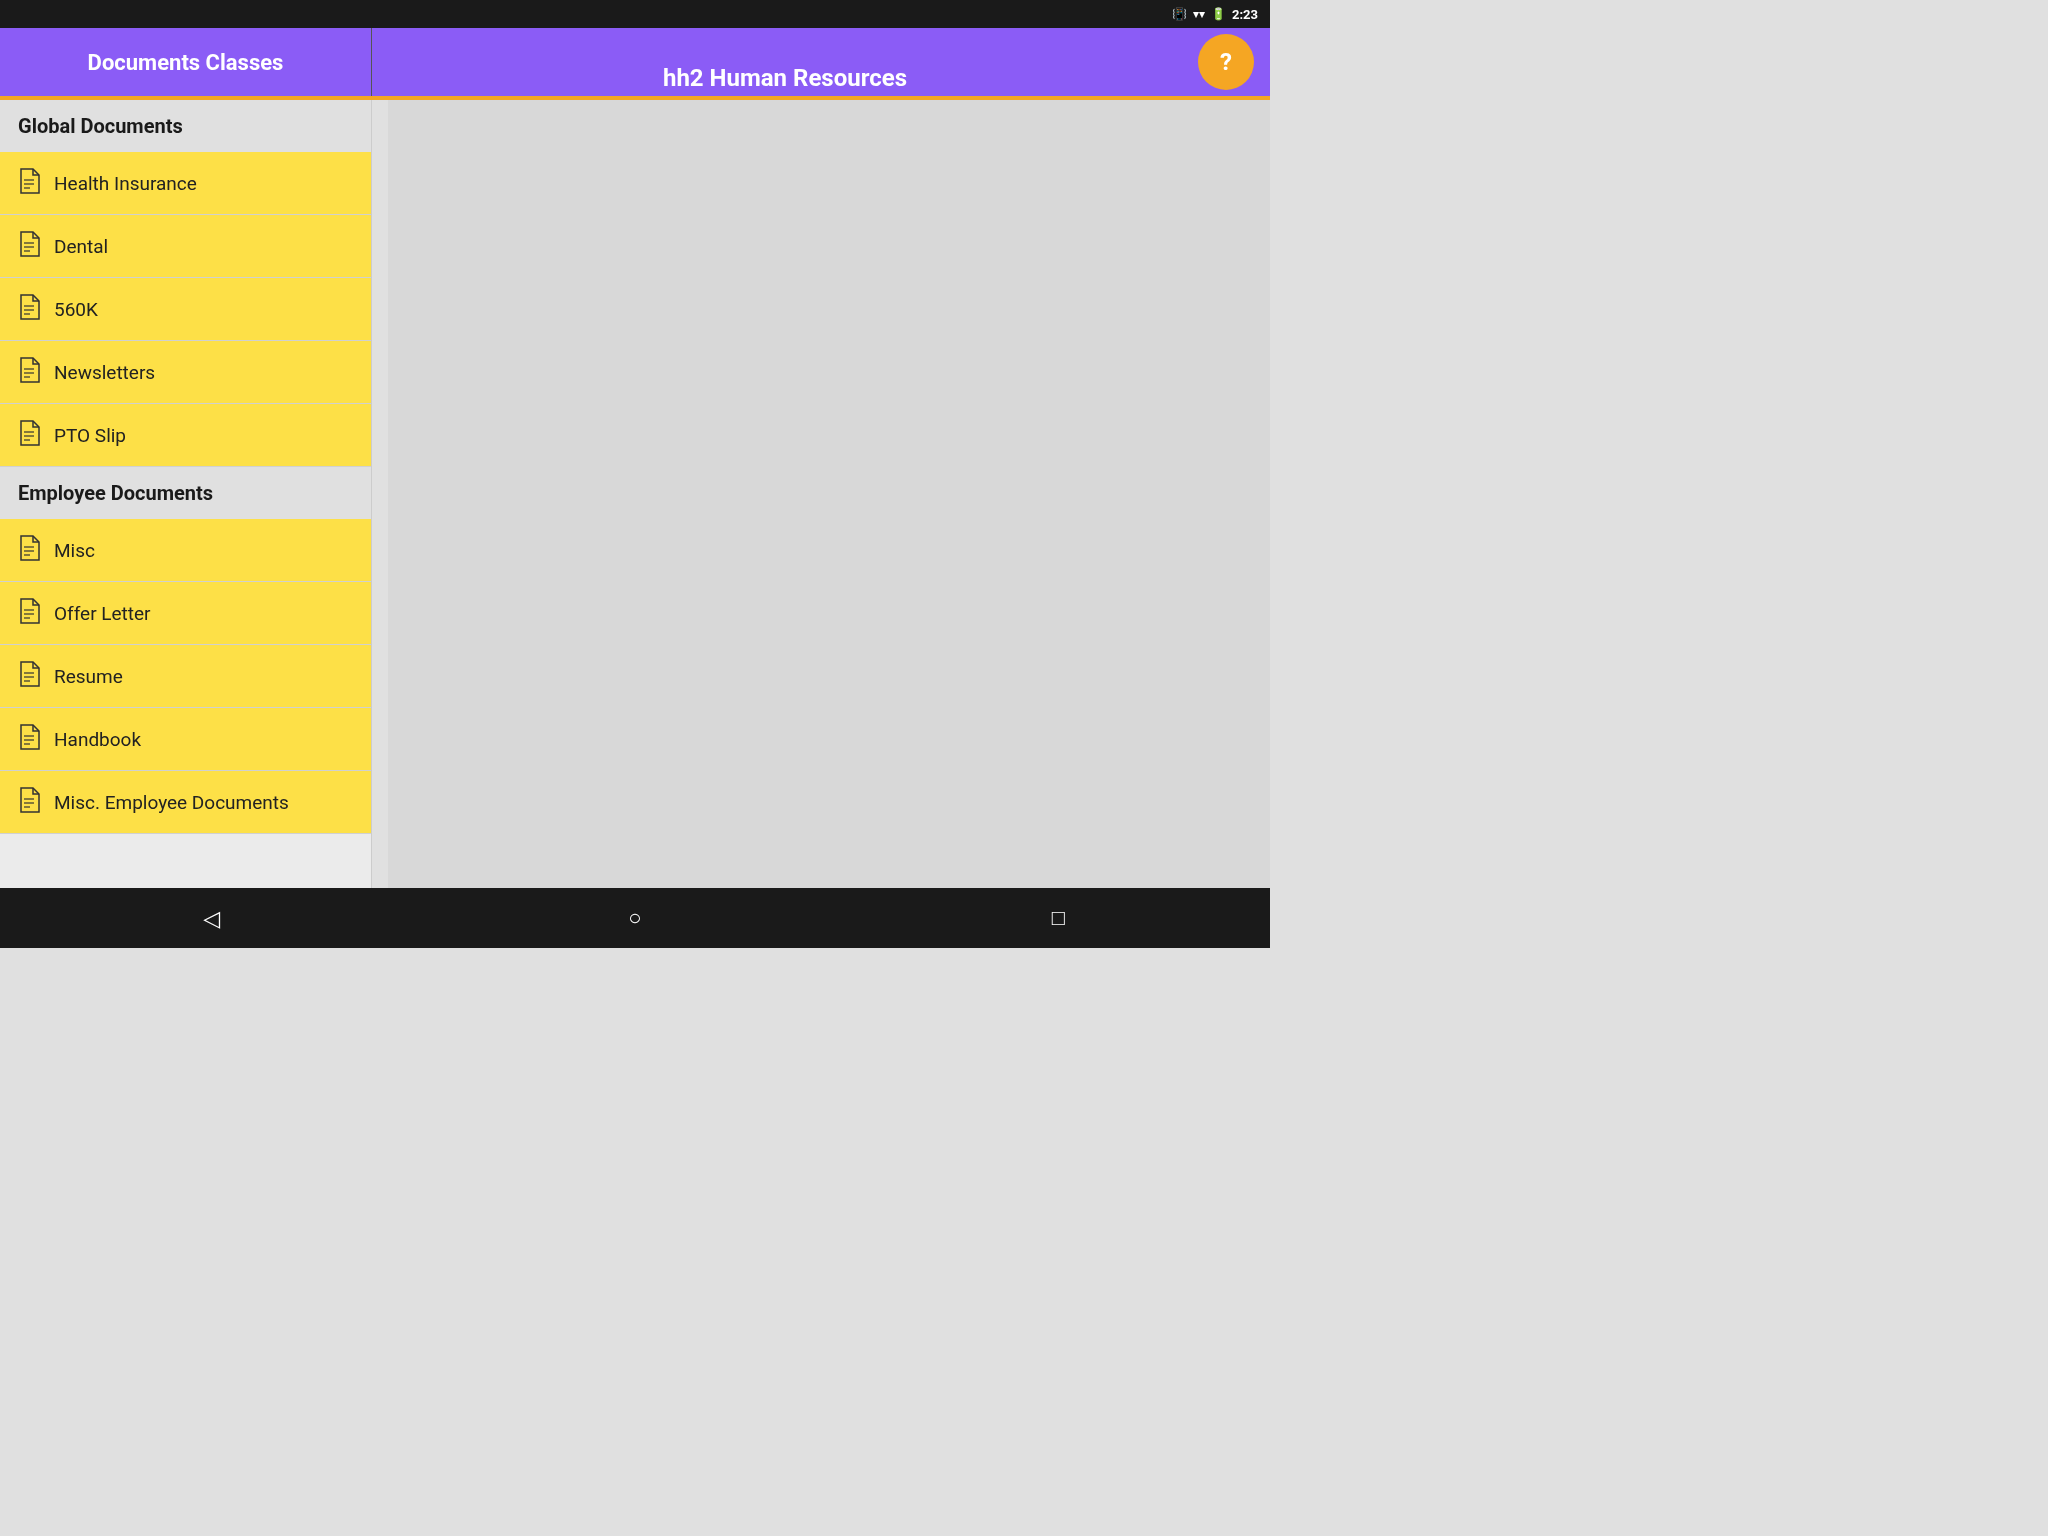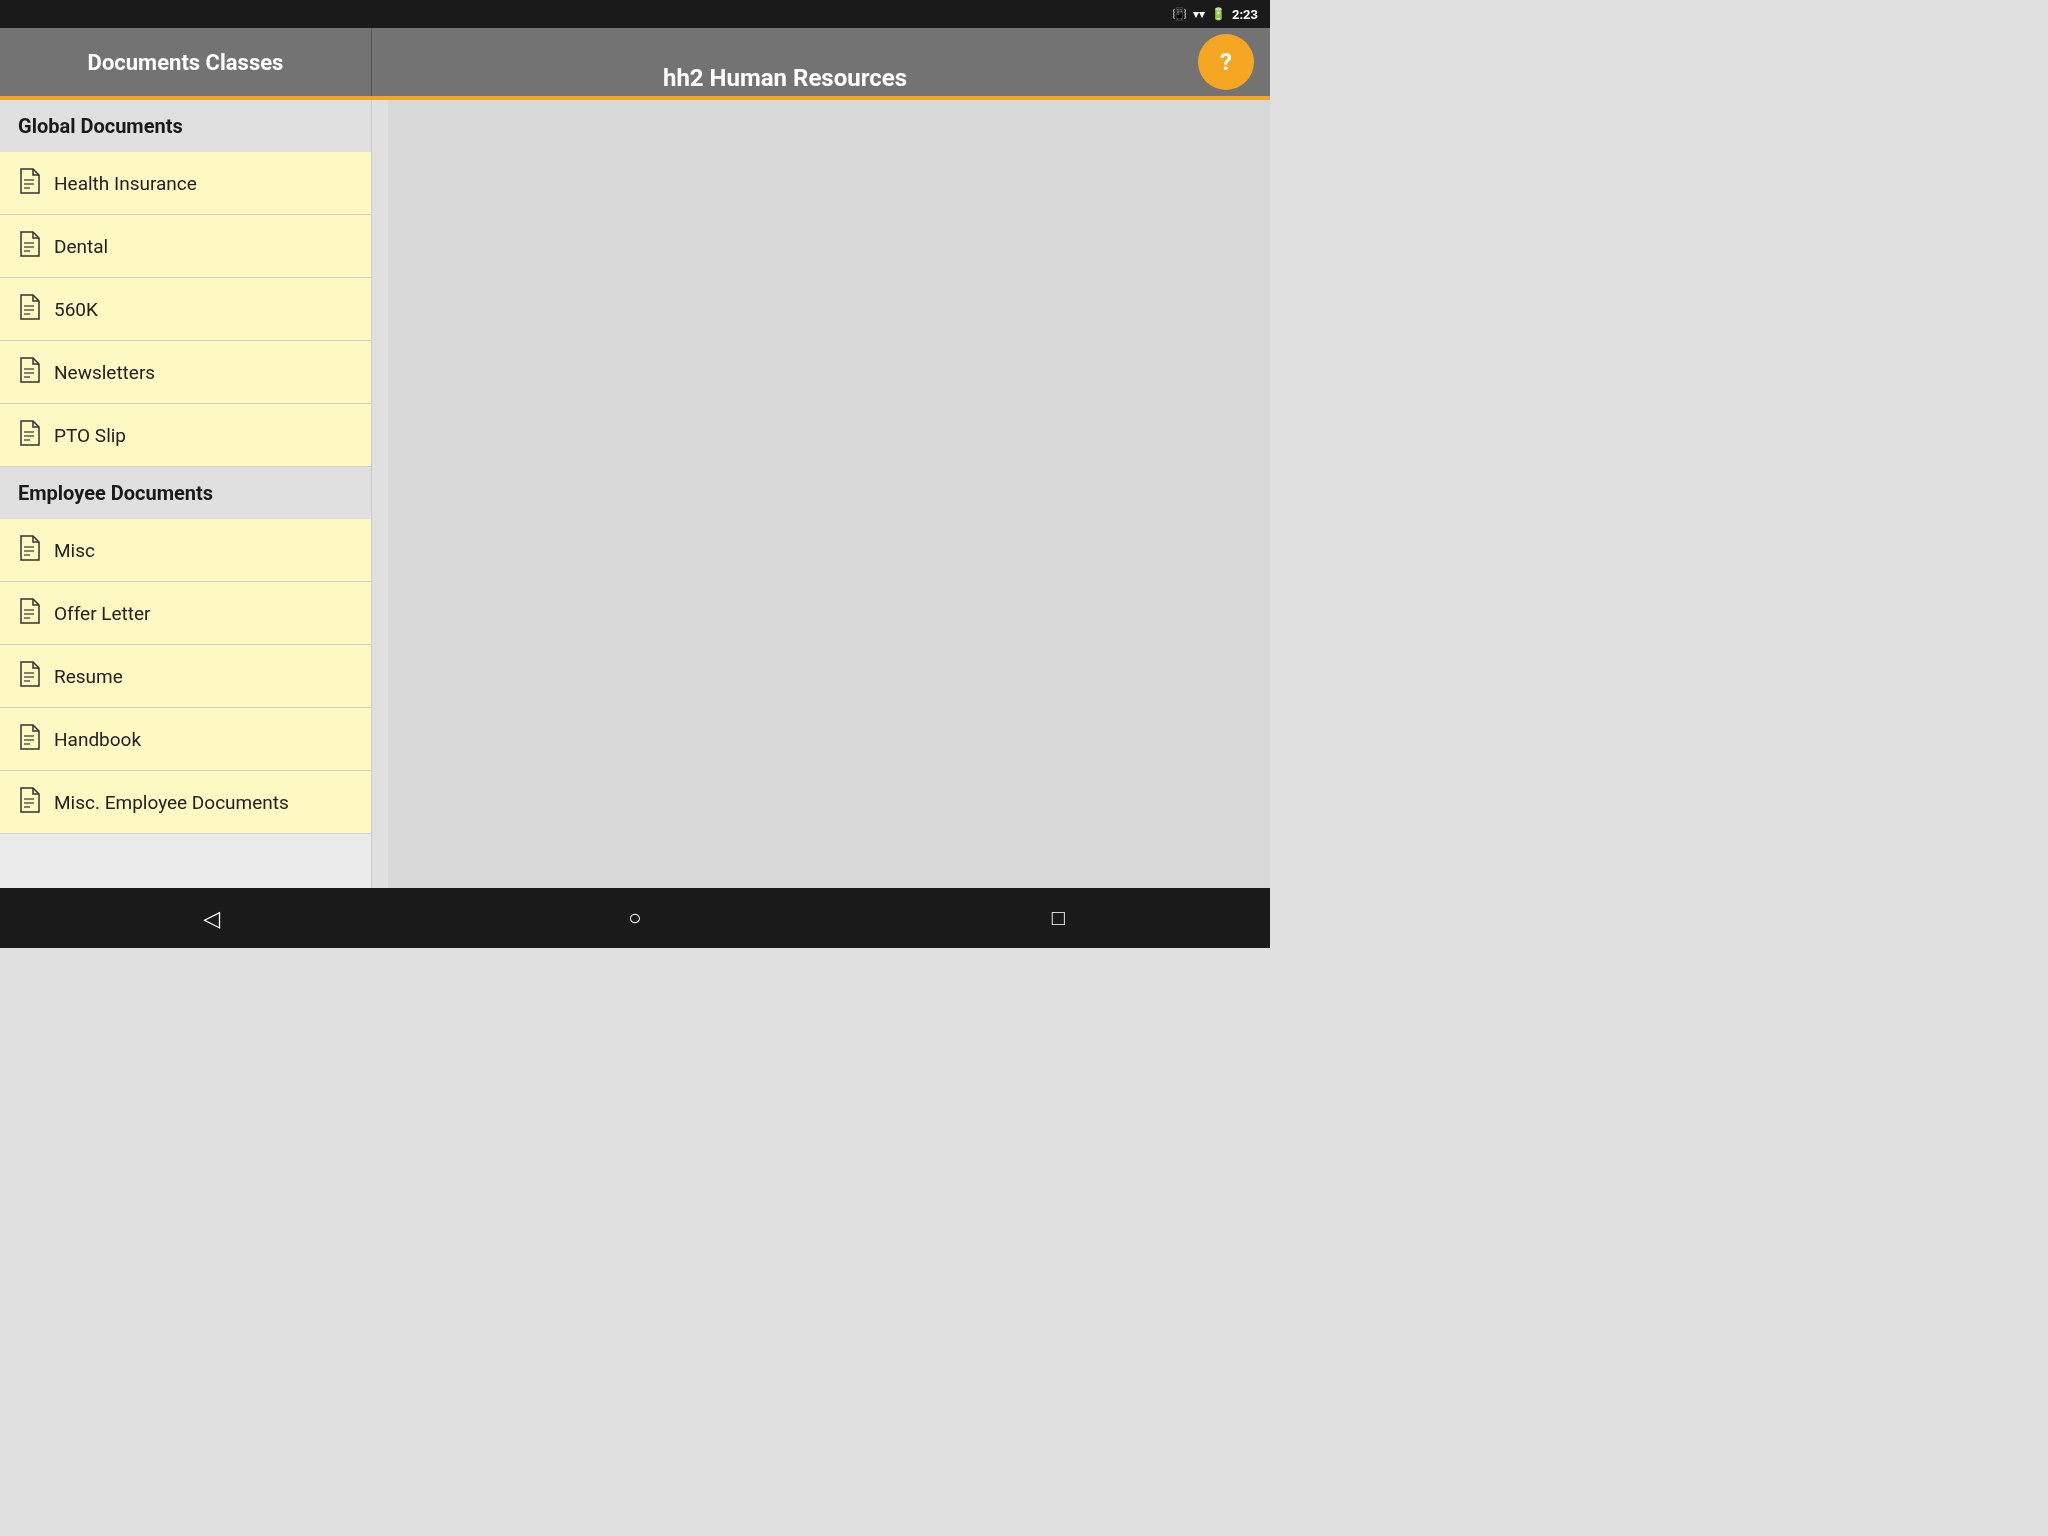--- a/index.html
+++ b/index.html
@@ -33,21 +33,21 @@
     .status-time {
       color: white;
       font-size: 13px;
       font-weight: bold;
     }
 
     
     .app-header {
       width: 100%;
       height: 72px;
-      background: #737373;
+      background: #8b5cf6;
       display: flex;
       align-items: center;
       border-bottom: 4px solid #f5a623;
     }
     .header-sidebar-title {
       width: 372px;
       display: flex;
       align-items: center;
       justify-content: center;
       color: white;
@@ -103,21 +103,21 @@
       font-size: 20px;
       font-weight: bold;
       color: #1a1a1a;
     }
 
     .list-item {
       display: flex;
       align-items: center;
       padding: 16px 18px;
       border-bottom: 1px solid #d0d0d0;
-      background: #fef9c3;
+      background: #fde047;
       cursor: pointer;
       gap: 14px;
     }
     .list-item-label {
       font-size: 19px;
       color: #222;
     }
 
     
     .doc-icon {

